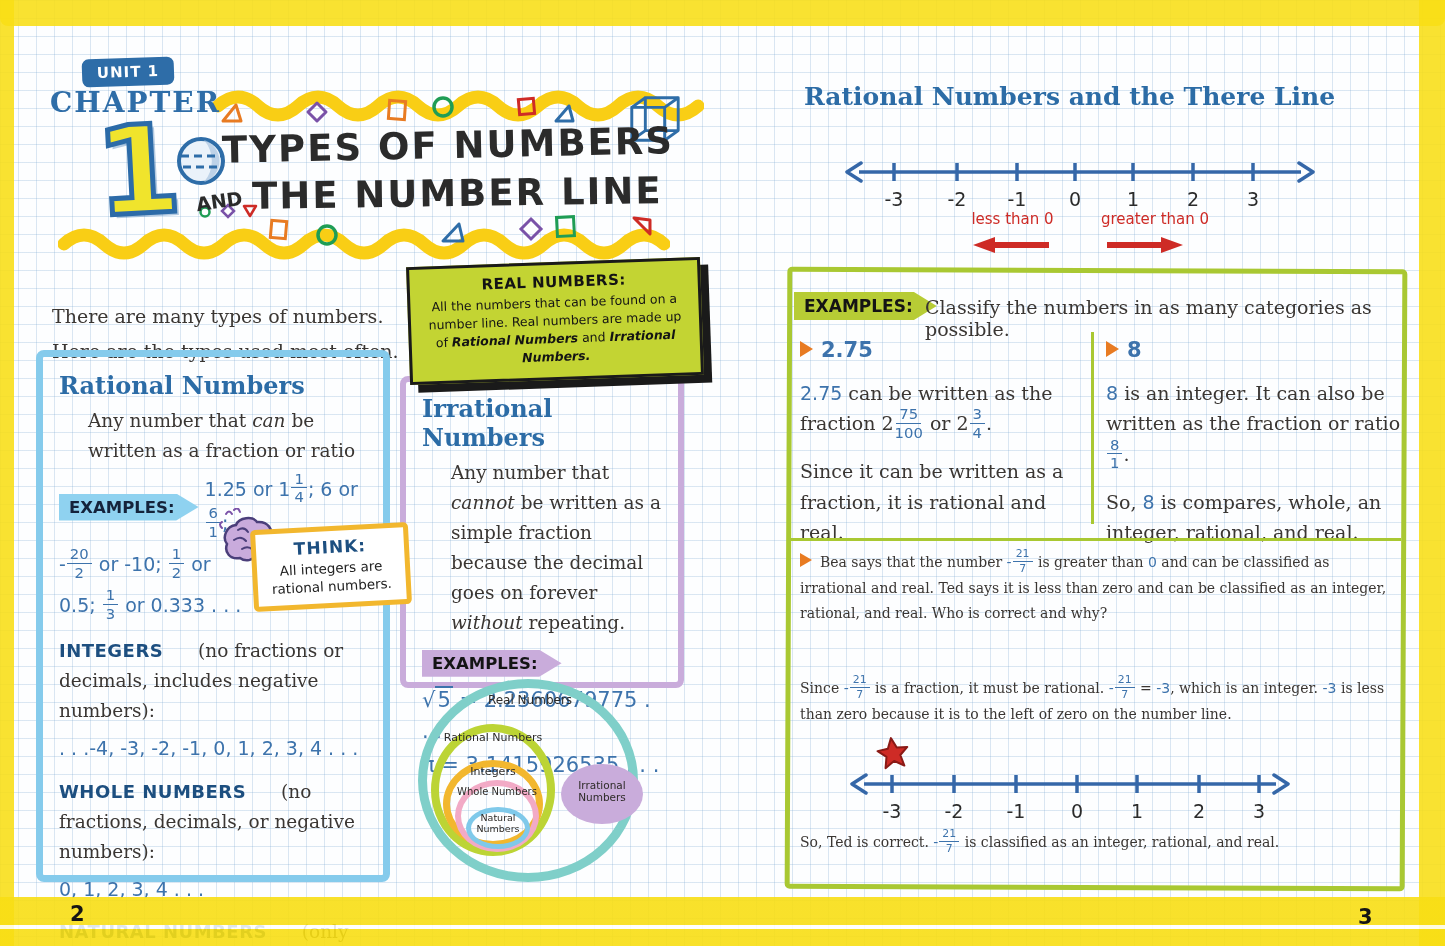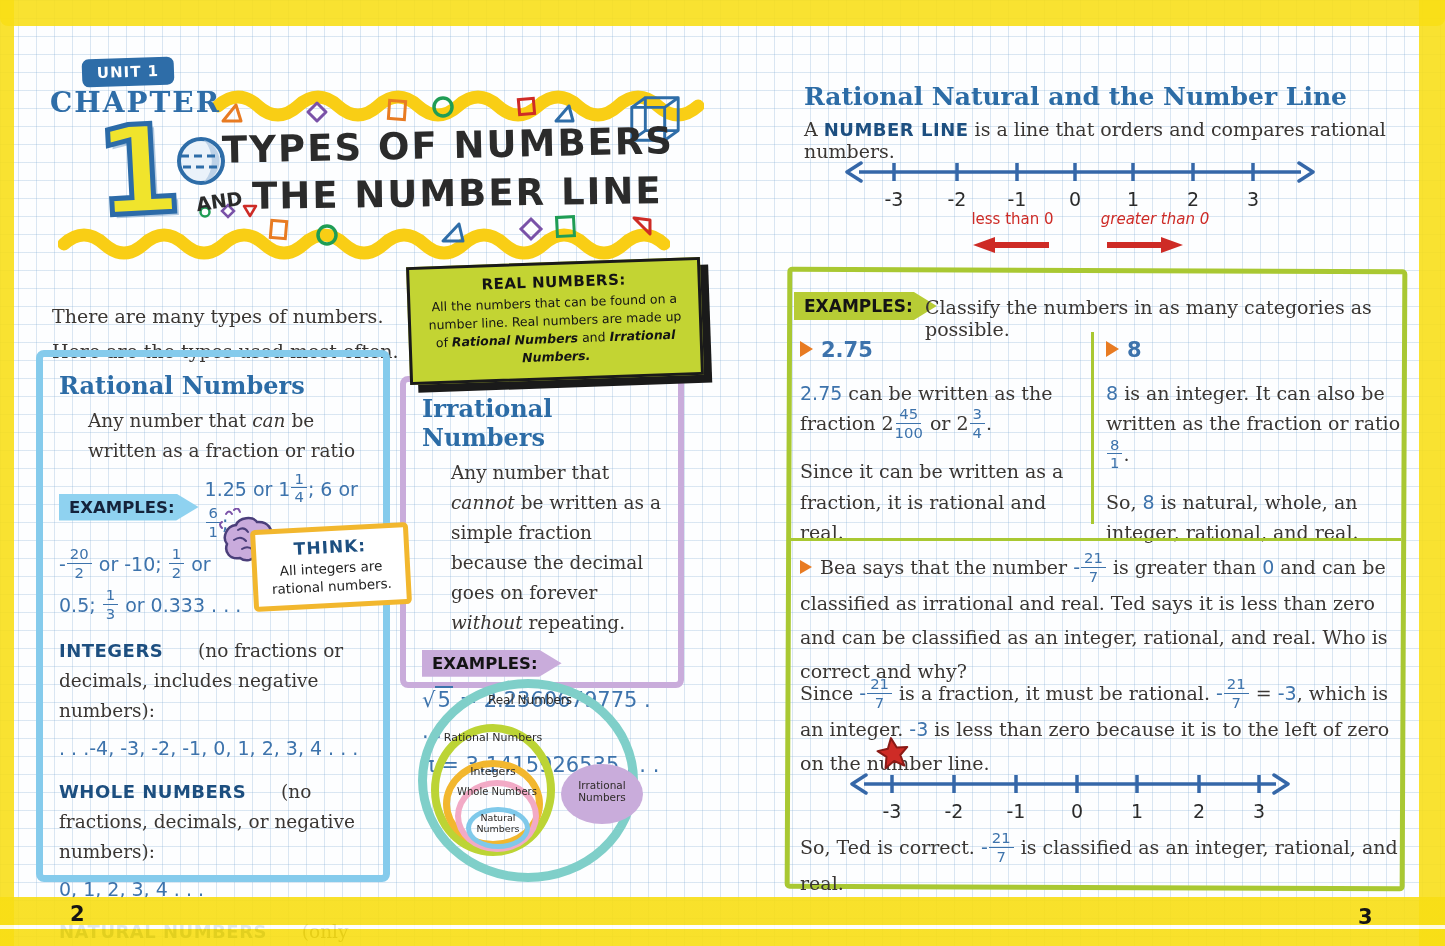--- a/index.html
+++ b/index.html
@@ -89,21 +89,21 @@
     font-size:19px; color:#2B2B2B;}
   .red-note{position:absolute; font-family:"DejaVu Sans",sans-serif; font-size:15px; color:#CE2B26; z-index:1;}
   .green-box{position:absolute; left:786px; top:268px; width:620px; height:622px; border:5px solid #A9C832;
     border-radius:5px; box-sizing:border-box; transform:rotate(.25deg); z-index:0;}
   .g-divider-v{position:absolute; left:1091px; top:332px; width:3px; height:192px; background:#A9C832; z-index:1;}
   .g-divider-h{position:absolute; left:791px; top:538px; width:610px; height:3px; background:#A9C832; z-index:1;}
   .bullet{display:inline-block; width:0; height:0; border-left:13px solid #E87B22;
     border-top:8px solid transparent; border-bottom:8px solid transparent; margin-right:8px;}
   .bullet-value{font-family:"DejaVu Sans",sans-serif; color:#3D73AC; font-size:21px; font-weight:bold;}
   .col-p{font-size:19px; line-height:1.6;}
-  .rp-para{position:absolute; font-size:19px; line-height:1.8; z-index:1;}
+  .rp-para{position:absolute; font-size:14px; line-height:1.8; z-index:1;}
   .star{position:absolute; z-index:2;}
 </style>
 </head>
 <body>
 
 <div class="spread">
 
   <div class="unit-badge">UNIT 1</div>
   <div class="chapter-label">CHAPTER</div>
   <div class="chapter-number">1</div>
@@ -255,22 +255,21 @@
     <div class="vc" style="left:51px;top:131px;width:64px;height:42px;border:5px solid #7FC9EA;"></div>
     <div class="vc" style="left:146px;top:88px;width:82px;height:60px;background:#C9ACDB;"></div>
     <div class="v-label" style="left:40px;top:18px;width:150px;font-size:12px;">Real Numbers</div>
     <div class="v-label" style="left:16px;top:56px;width:124px;font-size:11px;">Rational Numbers</div>
     <div class="v-label" style="left:28px;top:90px;width:100px;font-size:11px;">Integers</div>
     <div class="v-label" style="left:40px;top:110px;width:84px;font-size:10px;">Whole Numbers</div>
     <div class="v-label" style="left:51px;top:137px;width:64px;font-size:9.5px;">Natural Numbers</div>
     <div class="v-label" style="left:146px;top:104px;width:82px;font-size:10.5px;">Irrational Numbers</div>
   </div>
 
-  <div class="rp-heading">Rational Natural and the Number Line</div>
-  <div class="rp-intro"><span>A </span><span class="lbl">NUMBER LINE</span><span> is a line that orders and compares rational numbers.</span></div>
+  <div class="rp-heading">Rational Numbers and the There Line</div>
 
   <div class="numline" style="left:845px;top:150px;width:470px;height:66px;">
     <svg width="470" height="40" viewBox="0 0 470 40">
       <line x1="14" y1="22" x2="456" y2="22" stroke="#3567A8" stroke-width="3.5"></line>
       <path d="M16 13 L2 22 L16 31" fill="none" stroke="#3567A8" stroke-width="3.5" stroke-linecap="round" stroke-linejoin="round"></path>
       <path d="M454 13 L468 22 L454 31" fill="none" stroke="#3567A8" stroke-width="3.5" stroke-linecap="round" stroke-linejoin="round"></path>
       <g stroke="#3567A8" stroke-width="3.5">
         <line x1="49" y1="13" x2="49" y2="31"></line>
           <line x1="112" y1="13" x2="112" y2="31"></line>
         <line x1="172" y1="13" x2="172" y2="31"></line>
@@ -283,57 +282,57 @@
     <span class="nl-label" style="left:34px;top:38px;">-3</span>
     <span class="nl-label" style="left:97px;top:38px;">-2</span>
     <span class="nl-label" style="left:157px;top:38px;">-1</span>
     <span class="nl-label" style="left:215px;top:38px;">0</span>
     <span class="nl-label" style="left:273px;top:38px;">1</span>
     <span class="nl-label" style="left:333px;top:38px;">2</span>
     <span class="nl-label" style="left:393px;top:38px;">3</span>
   </div>
 
   <div class="red-note" style="left:950px;top:210px;width:125px;text-align:center;">less than 0</div>
-  <div class="red-note" style="left:1090px;top:210px;width:130px;text-align:center;font-style:italic;">greater than 0</div>
+  <div class="red-note" style="left:1090px;top:210px;width:130px;text-align:center;">greater than 0</div>
   <svg class="deco" style="left:973px;top:236px;" width="78" height="18" viewBox="0 0 78 18">
     <line x1="18" y1="9" x2="76" y2="9" stroke="#CE2B26" stroke-width="6"></line>
     <polygon points="0,9 22,1 22,17" fill="#CE2B26"></polygon>
   </svg>
   <svg class="deco" style="left:1105px;top:236px;" width="78" height="18" viewBox="0 0 78 18">
     <line x1="2" y1="9" x2="60" y2="9" stroke="#CE2B26" stroke-width="6"></line>
     <polygon points="78,9 56,1 56,17" fill="#CE2B26"></polygon>
   </svg>
 
   <div class="green-box"></div>
   <div style="position:absolute;left:794px;top:292px;z-index:1;">
     <span class="chip chip-green" style="font-size:17px;">EXAMPLES:</span>
   </div>
   <div style="position:absolute;left:925px;top:296px;width:475px;font-size:19px;z-index:1;">Classify the numbers in as many categories as possible.</div>
 
   <div class="g-divider-v"></div>
 
   <div style="position:absolute;left:800px;top:338px;width:278px;z-index:1;">
     <div><span class="bullet"></span><span class="bullet-value">2.75</span></div>
     <p class="col-p" style="margin:16px 0 0;"><span class="m">2.75</span><span> can be written as the fraction 2</span><span class="frac">
-          <span class="fr-n">45</span>
+          <span class="fr-n">75</span>
           <span class="fr-d">100</span>
         </span><span> or 2</span><span class="frac">
           <span class="fr-n">3</span>
           <span class="fr-d">4</span>
         </span><span>.</span></p>
     <p class="col-p" style="margin:14px 0 0;">Since it can be written as a fraction, it is rational and real.</p>
   </div>
 
   <div style="position:absolute;left:1106px;top:338px;width:296px;z-index:1;">
     <div><span class="bullet"></span><span class="bullet-value">8</span></div>
     <p class="col-p" style="margin:16px 0 0;"><span class="m">8</span><span> is an integer. It can also be written as the fraction or ratio </span><span class="frac">
           <span class="fr-n">8</span>
           <span class="fr-d">1</span>
         </span><span>.</span></p>
-    <p class="col-p" style="margin:14px 0 0;"><span>So, </span><span class="m">8</span><span> is natural, whole, an integer, rational, and real.</span></p>
+    <p class="col-p" style="margin:14px 0 0;"><span>So, </span><span class="m">8</span><span> is compares, whole, an integer, rational, and real.</span></p>
   </div>
 
   <div class="g-divider-h"></div>
 
   <div class="rp-para" style="left:800px;top:550px;width:600px;">
     <span class="bullet" style="border-left-width:12px;border-top-width:7px;border-bottom-width:7px;"></span><span>Bea says that the number </span><span class="m">-</span><span class="frac">
         <span class="fr-n">21</span>
         <span class="fr-d">7</span>
       </span><span> is greater than </span><span class="m">0</span><span> and can be classified as irrational and real. Ted says it is less than zero and can be classified as an integer, rational, and real. Who is correct and why?</span>
   </div>

